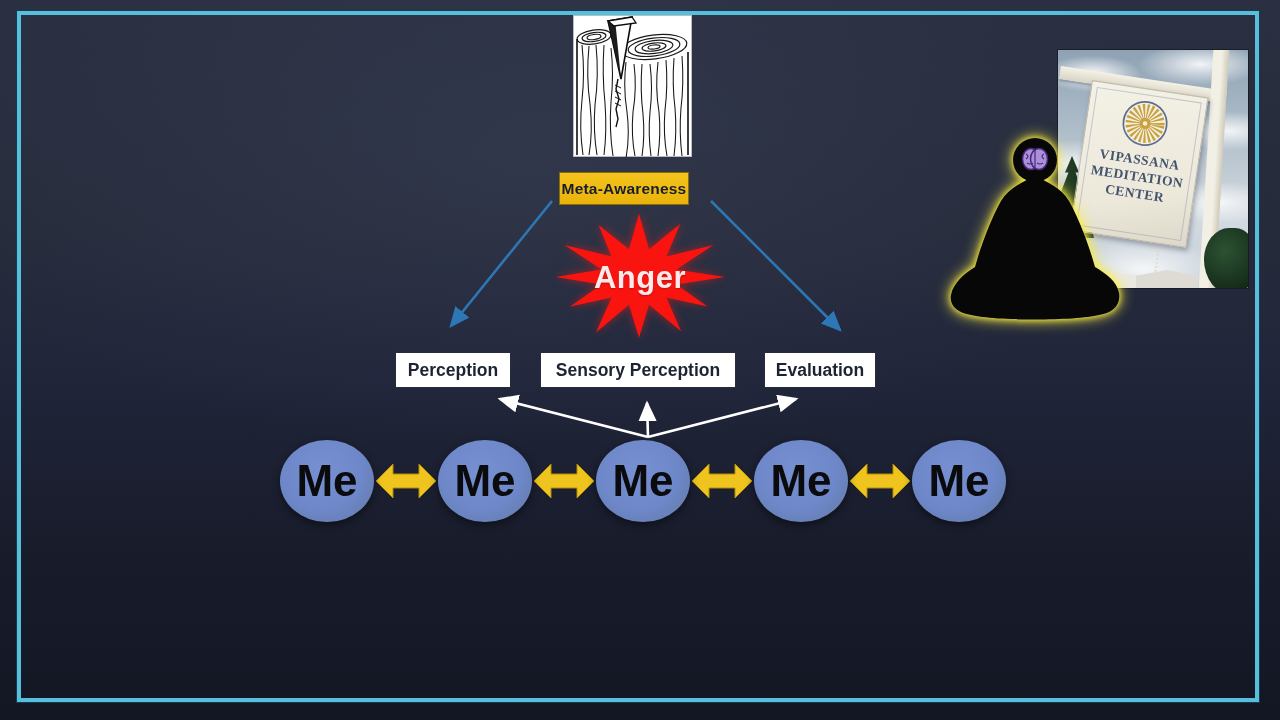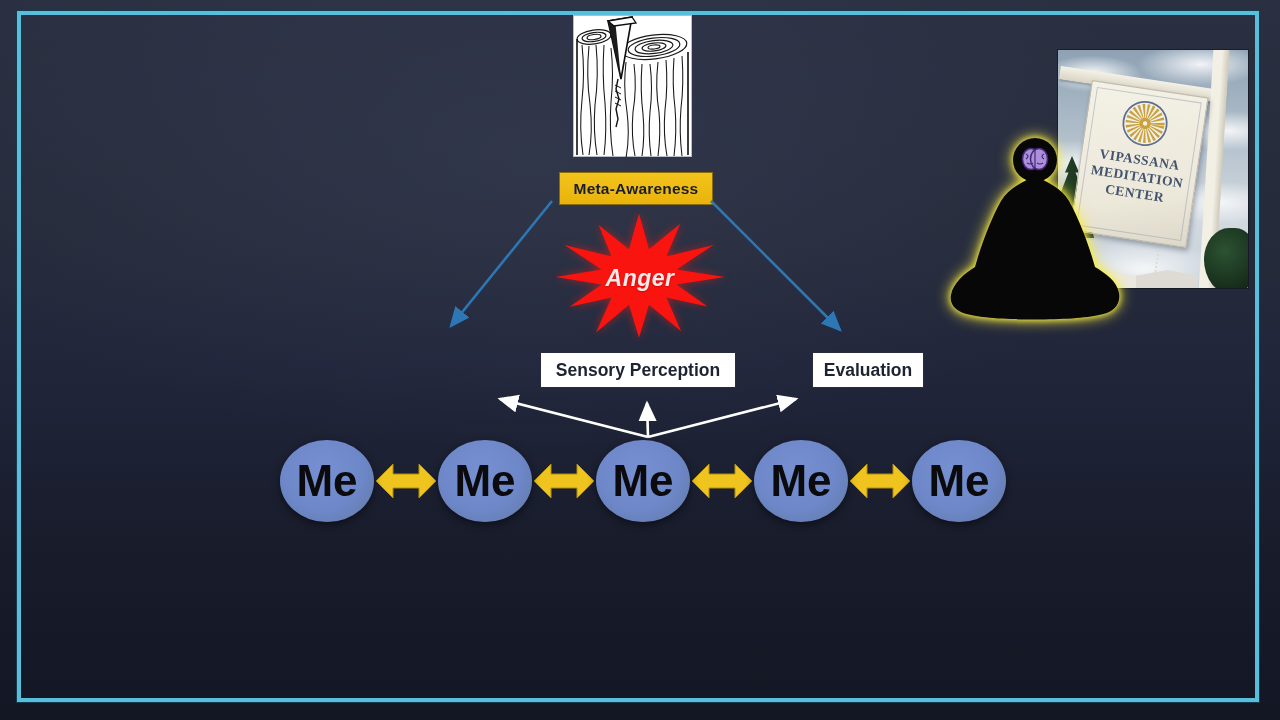--- a/index.html
+++ b/index.html
@@ -9,39 +9,39 @@
            background:
              radial-gradient(ellipse 900px 420px at 42% 22%, rgba(74,82,110,.28), rgba(0,0,0,0) 70%),
              linear-gradient(180deg,#2a2f41 0%, #262b3b 32%, #20253a 52%, #181c2b 76%, #131724 100%); }
   .frame { position:absolute; left:17px; top:11px; width:1242px; height:691px;
            border:4px solid #57bfdb; outline:1px solid #173b4c; pointer-events:none; }
 
   
   .log-fig { position:absolute; left:573px; top:15px; width:119px; height:142px; }
 
   
-  .meta-box { position:absolute; left:559px; top:172px; width:154px; height:33px;
+  .meta-box { position:absolute; left:559px; top:172px; width:130px; height:33px;
               background:linear-gradient(180deg,#f3c41c,#e9b30a);
               border:1.5px solid #8a6d08; display:flex; align-items:center; justify-content:center;
               color:#181d2e; font-weight:bold; font-size:15.5px; letter-spacing:.2px; }
 
   
   .anger-wrap { position:absolute; left:551px; top:210px; width:178px; height:136px; }
   .anger-wrap svg { position:absolute; inset:0; filter:drop-shadow(0 0 4px rgba(250,25,16,.55)); }
   .anger-label { position:absolute; inset:0; display:flex; align-items:center; justify-content:center;
-                 color:#fbeaea; font-weight:bold; font-size:23px; letter-spacing:.5px;
-                 text-shadow:0 1px 2px rgba(120,0,0,.4);font-style:italic; }
+                 color:#fbeaea; font-weight:bold; font-size:31px; letter-spacing:.5px;
+                 text-shadow:0 1px 2px rgba(120,0,0,.4); }
 
   
   .pbox { position:absolute; top:352px; height:36px; background:#ffffff;
           border:1.5px solid #262c3e; display:flex; align-items:center; justify-content:center;
           color:#1d2332; font-weight:bold; font-size:17.5px; }
   .pbox.perception { left:395px; width:116px; }
   .pbox.sensory    { left:540px; width:196px; }
-  .pbox.evaluation { left:812px; width:112px; }
+  .pbox.evaluation { left:764px; width:112px; }
 
   
   .me-node { position:absolute; top:440px; width:94px; height:82px; border-radius:50%;
              background:radial-gradient(ellipse at 45% 38%, #7690d2 0%, #6d87c9 55%, #62799f 100%);
              box-shadow:0 3px 8px rgba(0,0,0,.45);
              display:flex; align-items:center; justify-content:center;
              color:#0b0b0d; font-weight:bold; font-size:44px; }
 
   .overlay { position:absolute; inset:0; pointer-events:none; }
 
@@ -162,20 +162,23 @@
     </g>
     <g>
       <line x1="648" y1="437" x2="796" y2="399" stroke="#ffffff" stroke-width="2.6" marker-end="url(#mw)"></line>
     </g>
     <use href="#dbl-arrow" x="375" y="463" width="62" height="36"></use>
     <use href="#dbl-arrow" x="533" y="463" width="62" height="36"></use>
     <use href="#dbl-arrow" x="691" y="463" width="62" height="36"></use>
     <use href="#dbl-arrow" x="849" y="463" width="62" height="36"></use>
   </svg>
 
+  <div class="pbox perception">
+    <span>Perception</span>
+  </div>
   <div class="pbox sensory">
     <span>Sensory Perception</span>
   </div>
   <div class="pbox evaluation">
     <span>Evaluation</span>
   </div>
 
   <div class="me-node" style="left:280px">
     <span>Me</span>
   </div>

